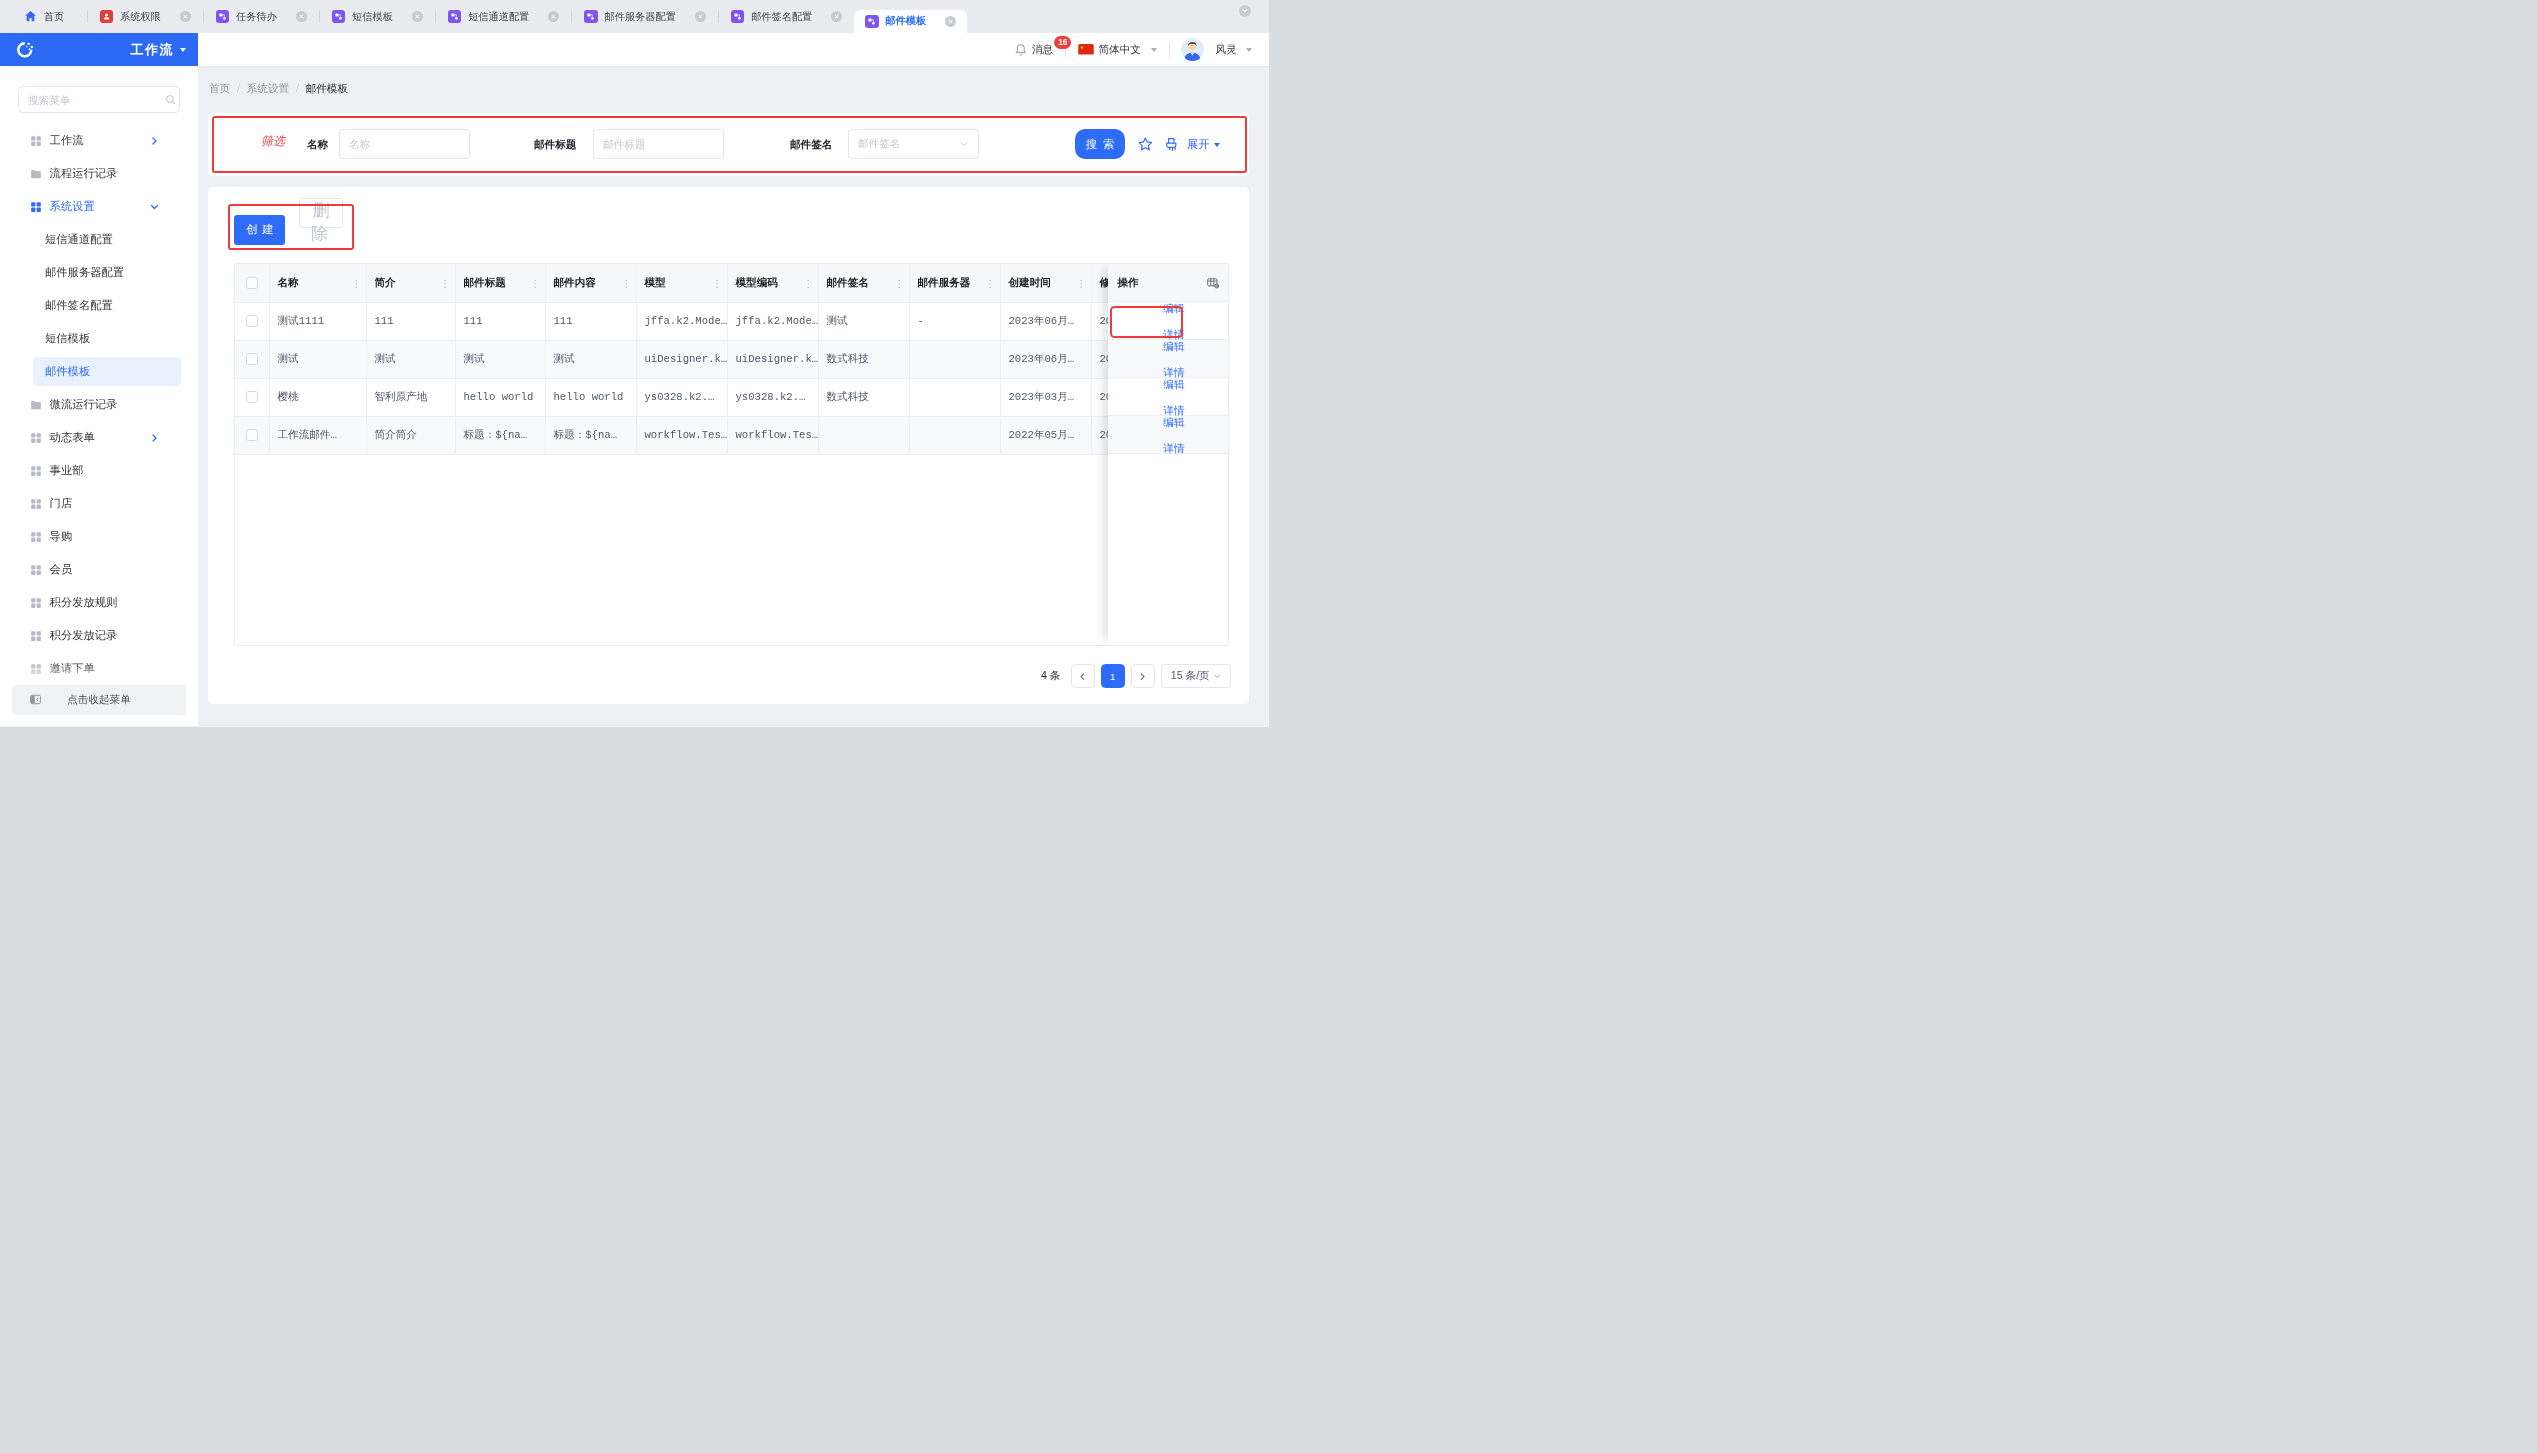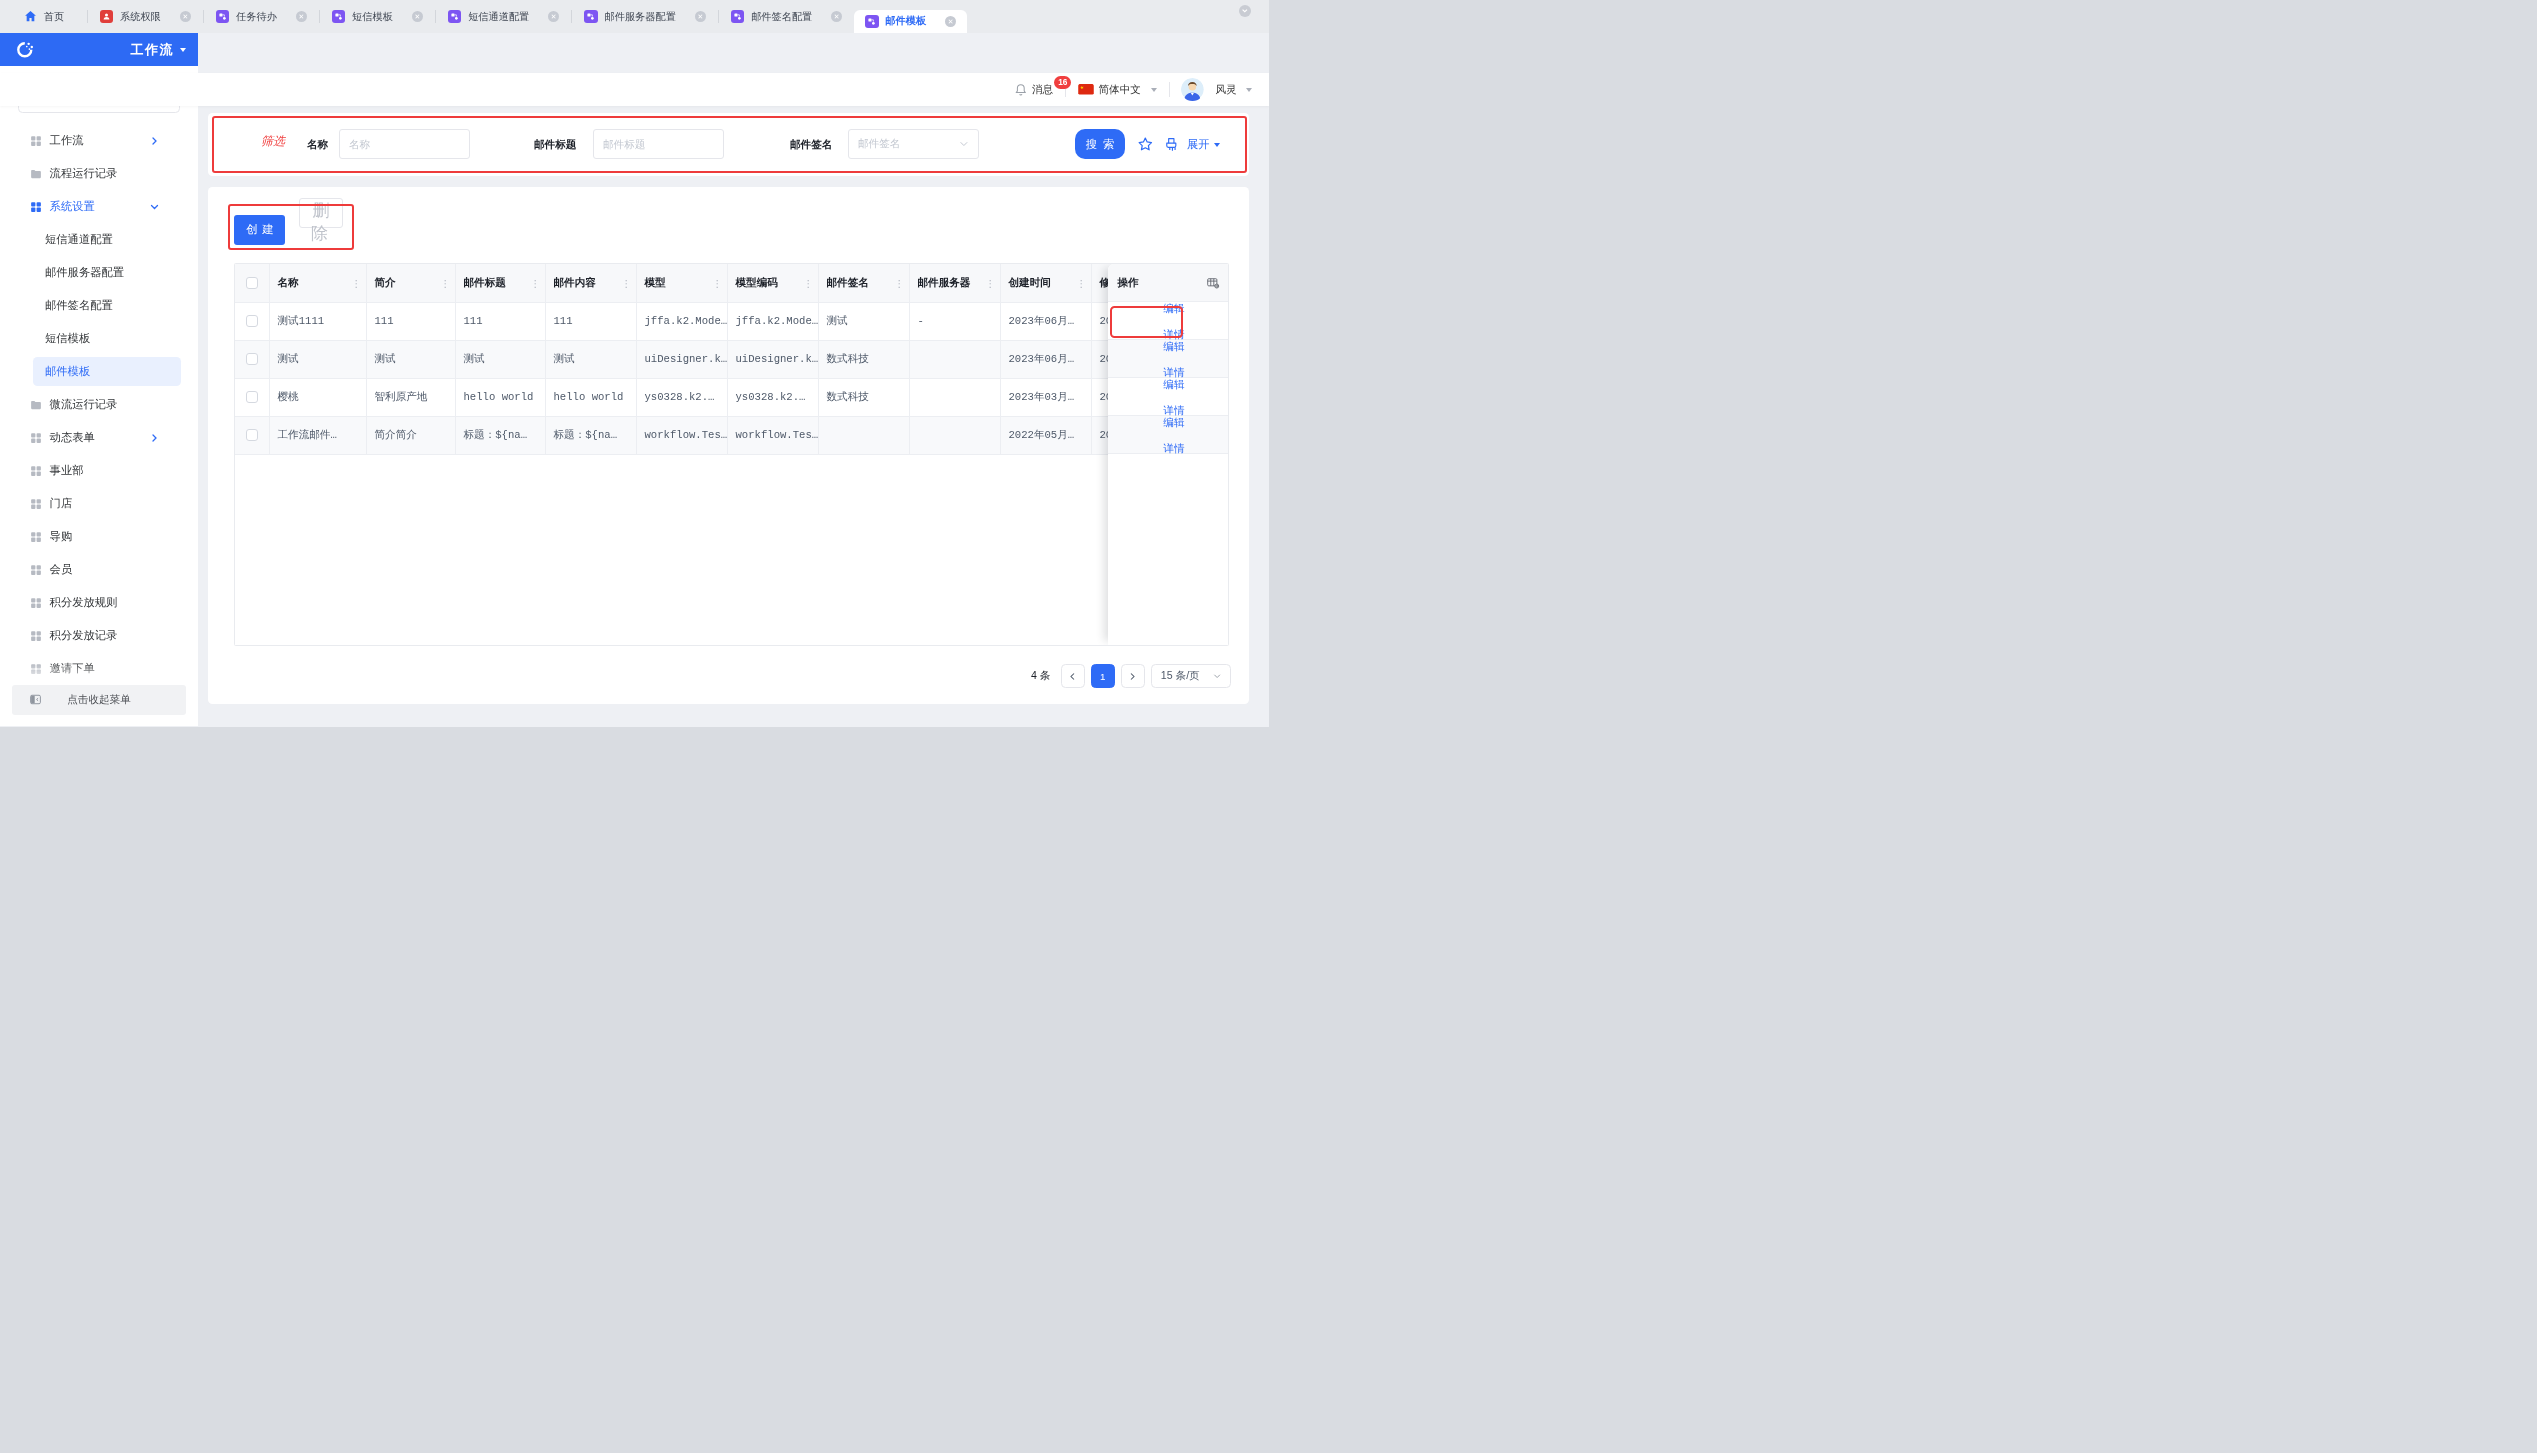--- a/index.html
+++ b/index.html
@@ -13,21 +13,21 @@
   .tab.active { align-self:flex-end; height:23.4px; background:#fff; border-radius:6px 6px 0 0; color:#2e6bf6; font-weight:bold; padding:0 10.6px; }
   .tab-divider { width:0.8px; height:13.6px; background:#d3d6db; align-self:center; }
   .mod-icon { width:13.6px; height:13.6px; border-radius:3px; display:inline-flex; align-items:center; justify-content:center; flex:0 0 auto; }
   .mod-icon svg { width:9px; height:9px; }
   .home-ic svg { width:13px; height:13px; display:block; }
   .tab-close { width:11.3px; height:11.3px; border-radius:50%; background:#c6cad2; color:#fff; font-size:6.8px; line-height:11.3px; text-align:center; margin-left:12px; flex:0 0 auto; }
   .bar-collapse { position:absolute; right:18px; top:4.5px; width:12px; height:12px; border-radius:50%; background:#c9ccd3; display:flex; align-items:center; justify-content:center; }
   .bar-collapse svg { width:7.6px; height:7.6px; }
 
   
-  .topheader { position:absolute; left:0; top:33px; width:1269px; height:33px; background:#fff; box-shadow:0 0.8px 3px rgba(31,35,41,.06); z-index:3;margin-top:40px; }
+  .topheader { position:absolute; left:0; top:33px; width:1269px; height:33px; background:#fff; box-shadow:0 0.8px 3px rgba(31,35,41,.06); z-index:3; }
   .header-right { position:absolute; right:16.6px; top:0; height:33px; display:flex; align-items:center; }
   .hr-item { display:flex; align-items:center; gap:4.5px; font-size:10.6px; color:#333; }
   .msg-wrap { position:relative; }
   .badge { position:absolute; top:-6.8px; right:-18px; min-width:15px; height:13px; padding:0 3.8px; background:#f03e3e; border-radius:6.8px; color:#fff; font-size:8.3px; line-height:13px; text-align:center; font-weight:bold; }
   .v-div { width:0.8px; height:15px; background:#e5e6eb; margin:0 12px; }
   .caret-down { width:0; height:0; border-left:3.8px solid transparent; border-right:3.8px solid transparent; border-top:4.5px solid #a9aeb8; margin-left:5.3px; }
   .flag svg { width:16px; height:10.6px; display:block; border-radius:1.5px; }
   .avatar { width:22.7px; height:22.7px; border-radius:50%; overflow:hidden; margin-right:6.8px; }
   .avatar svg { width:22.7px; height:22.7px; display:block; }
   .bell svg { width:13.6px; height:13.6px; display:block; }
@@ -99,21 +99,21 @@
   .fc-head svg { margin-left:auto; width:13.6px; height:13.6px; }
   .fc-row { height:38px; border-bottom:0.8px solid #eceef2; display:flex; align-items:center; padding-left:9px; gap:12px;flex-direction:column; }
   .fc-row.stripe { background:#f8f9fb; }
   .link { color:#2e6bf6; font-size:10.6px; cursor:pointer; }
 
   
   .pager { position:absolute; right:18px; top:477px; height:24px; display:flex; align-items:center; gap:6px; font-size:10.6px; color:#1d2129; }
   .pg-total { margin-right:4.5px; }
   .pg-btn { width:24px; height:24px; border:0.8px solid #e5e6eb; border-radius:4.5px; background:#fff; display:flex; align-items:center; justify-content:center; color:#4e5969; font-size:9.8px; }
   .pg-btn.cur { background:#2e6bf6; border-color:#2e6bf6; color:#fff; }
-  .pg-size { height:24px; border:0.8px solid #e5e6eb; border-radius:4.5px; background:#fff; display:flex; align-items:center; padding:0 9px; gap:13px; color:#4e5969; }
+  .pg-size { height:24px; border:0.8px solid #e5e6eb; border-radius:4.5px; background:#fff; display:flex; align-items:center; padding:0 9px; gap:3px; color:#4e5969; }
   .pg-size svg { width:8.3px; height:8.3px; }
 
   
   .ann { position:absolute; border:2.3px solid #ee3b3b; border-radius:3px; z-index:20; pointer-events:none; }
   .ann.r1 { left:212px; top:116px; width:1035px; height:57px; }
   .ann.r2 { left:228px; top:204px; width:126px; height:46px; }
   .ann.r3 { left:875px; top:42px; width:73px; height:32px; border-radius:4.5px; z-index:21; position:absolute; }
 </style>
 </head>
 <body>

